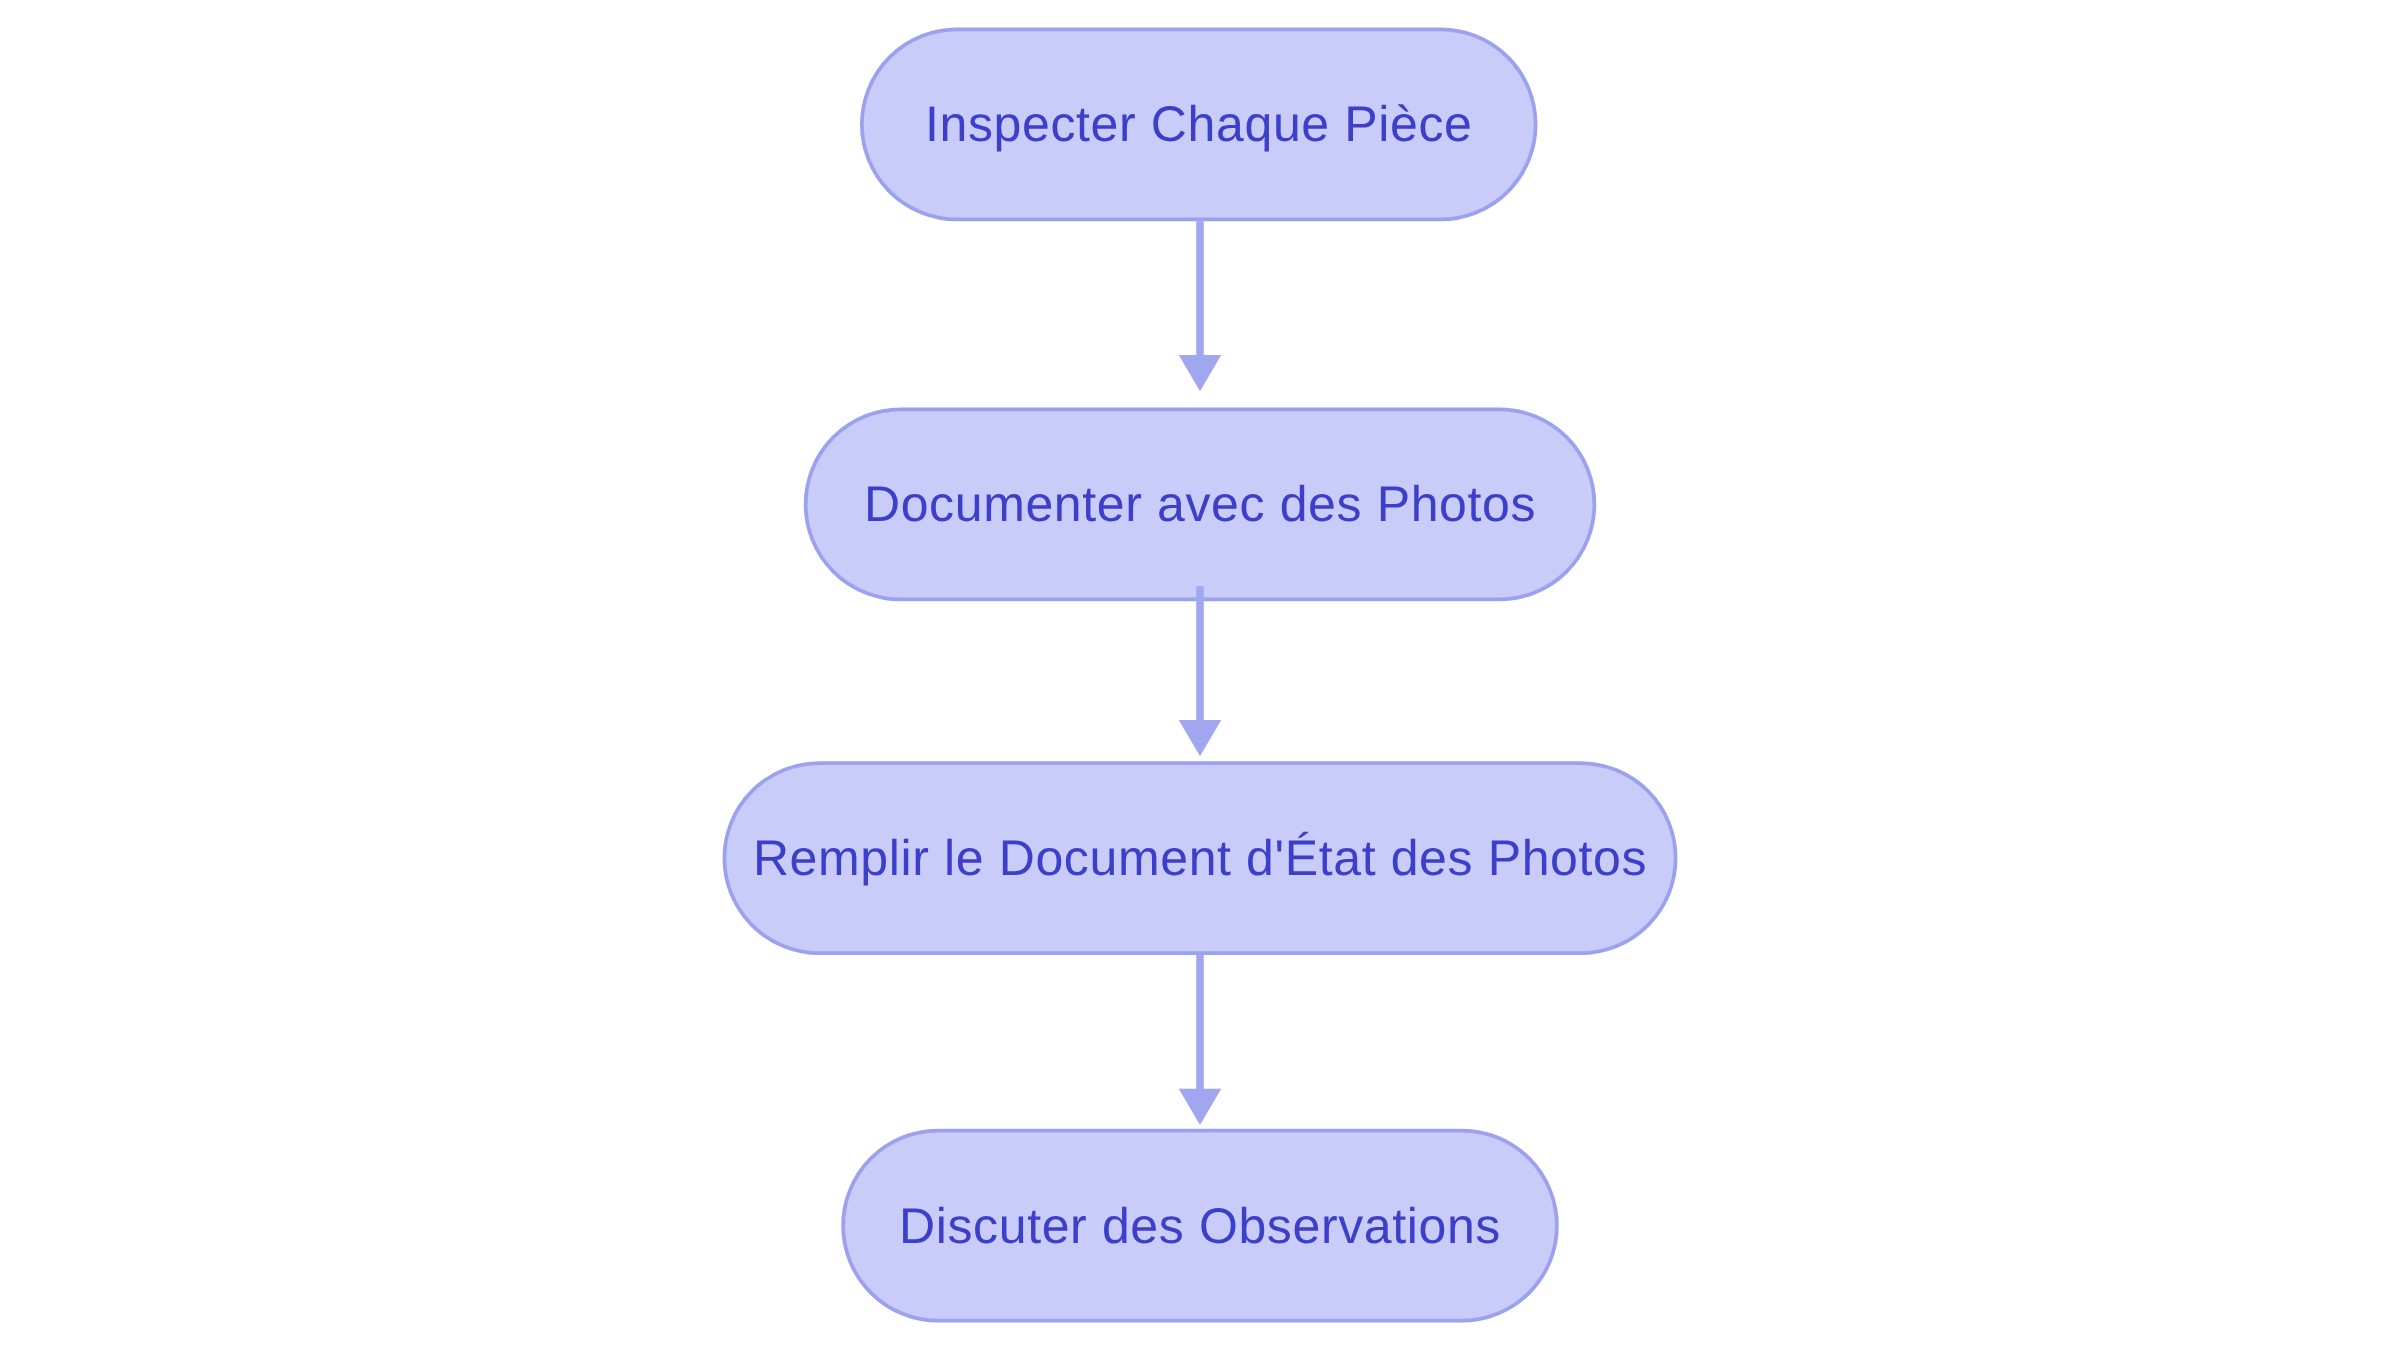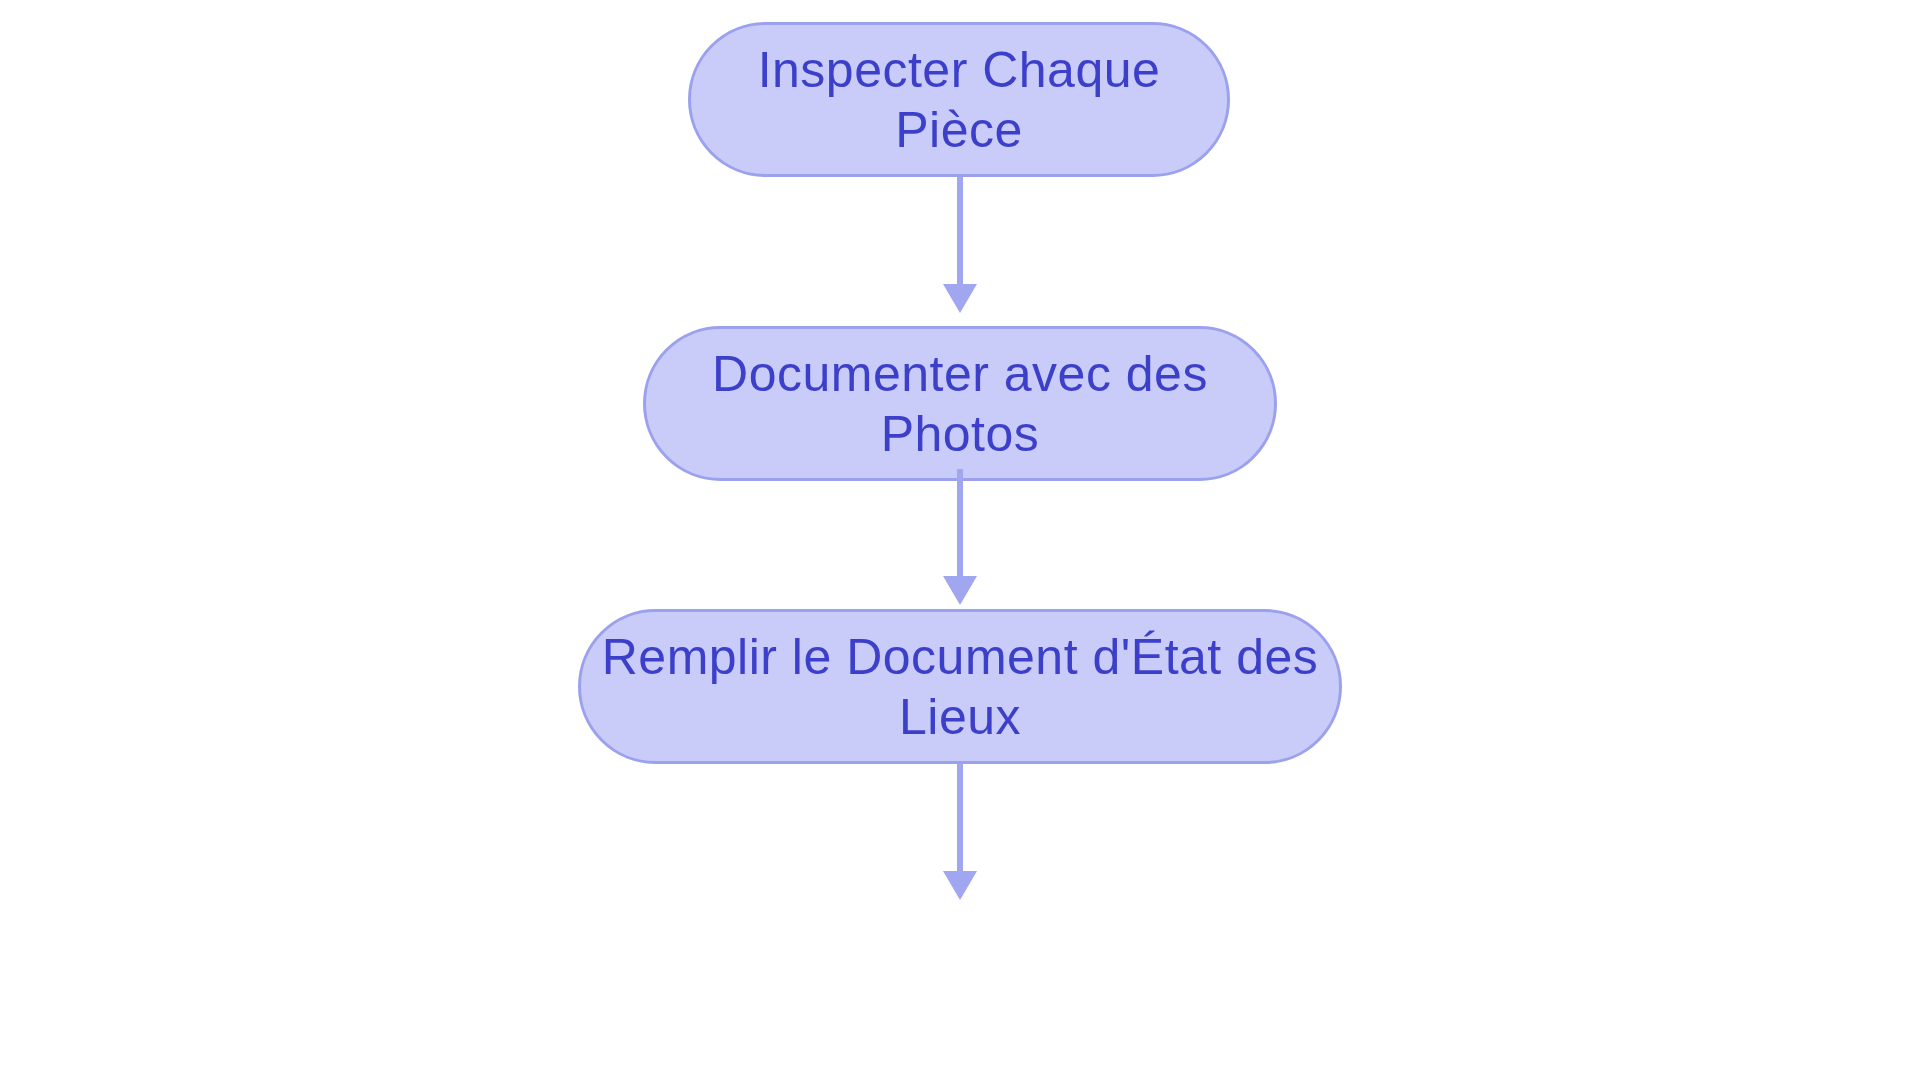--- a/index.html
+++ b/index.html
@@ -17,21 +17,21 @@
   .node {
     position: absolute;
     background: #c9cbf8;
     border: 3px solid #9ba1ee;
     border-radius: 80px;
     display: flex;
     align-items: center;
     justify-content: center;
     text-align: center;
     color: #3c3fc9;
-    font-size: 50px;
+    font-size: 40px;
     font-weight: 400;
     letter-spacing: 0.5px;
     line-height: 1.2;
   }
 
   .node1 { left: 688px; top: 22px;  width: 542px; height: 155px; }
   .node2 { left: 643px; top: 314px; width: 634px; height: 155px; margin-top: 12px; }
   .node3 { left: 578px; top: 609px; width: 764px; height: 155px; }
   .node4 { left: 673px; top: 903px; width: 574px; height: 155px; }
 
@@ -71,20 +71,23 @@
   <div class="head head1"></div>
 
   <div class="node node2">
     <span class="node-label">Documenter avec des Photos</span>
   </div>
 
   <div class="stem stem2"></div>
   <div class="head head2"></div>
 
   <div class="node node3">
-    <span class="node-label">Remplir le Document d'État des Lieux</span>
+    <span class="node-label">Remplir le Document d'État des Photos</span>
   </div>
 
   <div class="stem stem3"></div>
   <div class="head head3"></div>
 
+  <div class="node node4">
+    <span class="node-label">Discuter des Observations</span>
+  </div>
 
 </div>
 
 </body></html>

